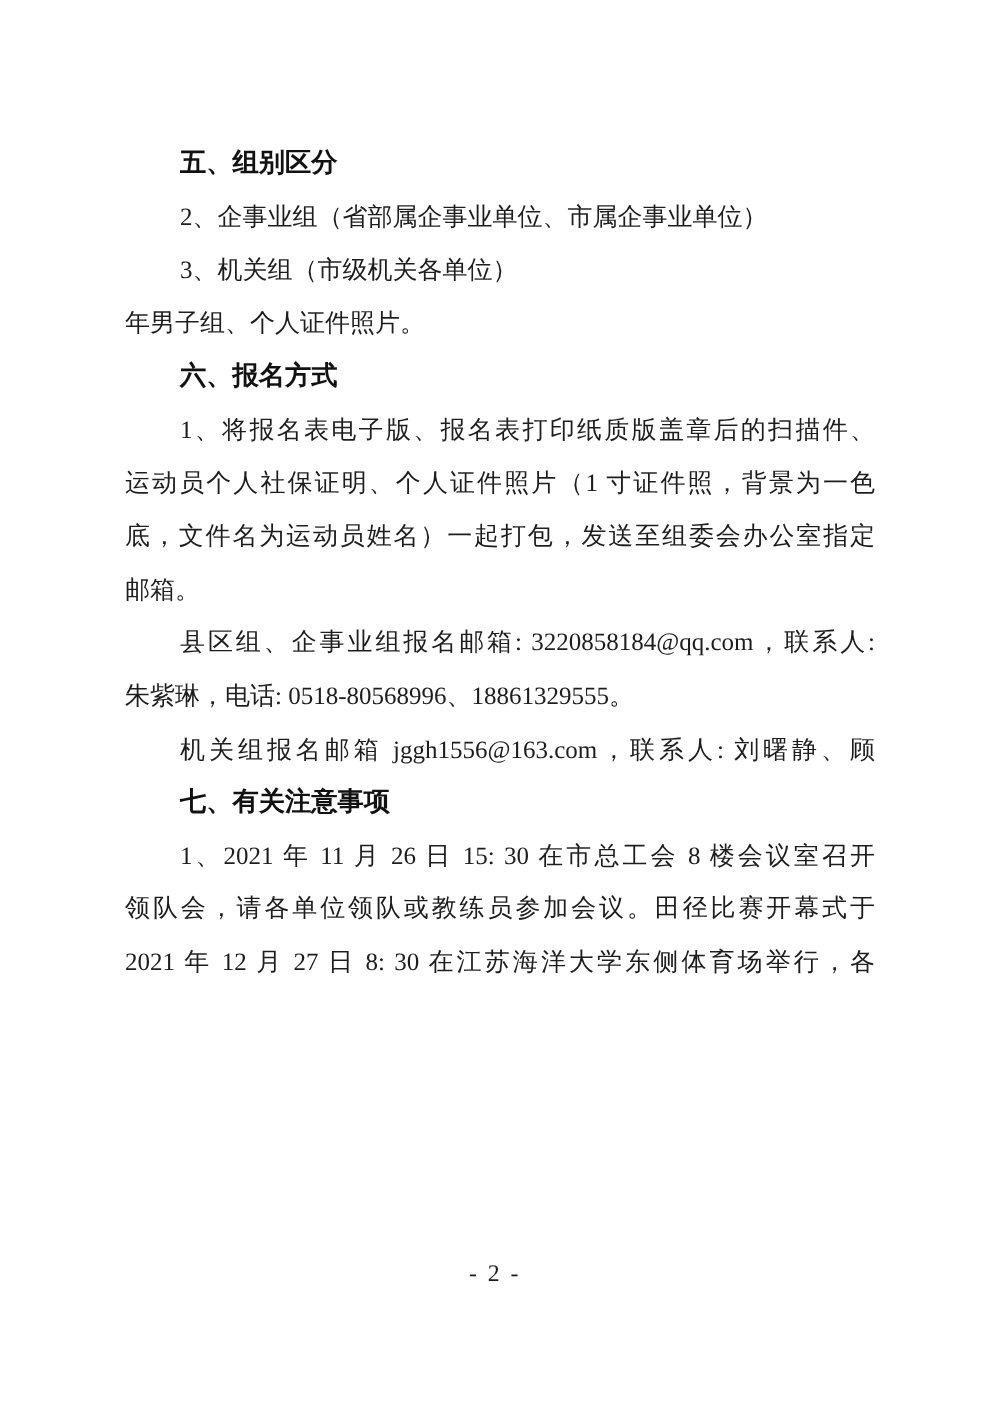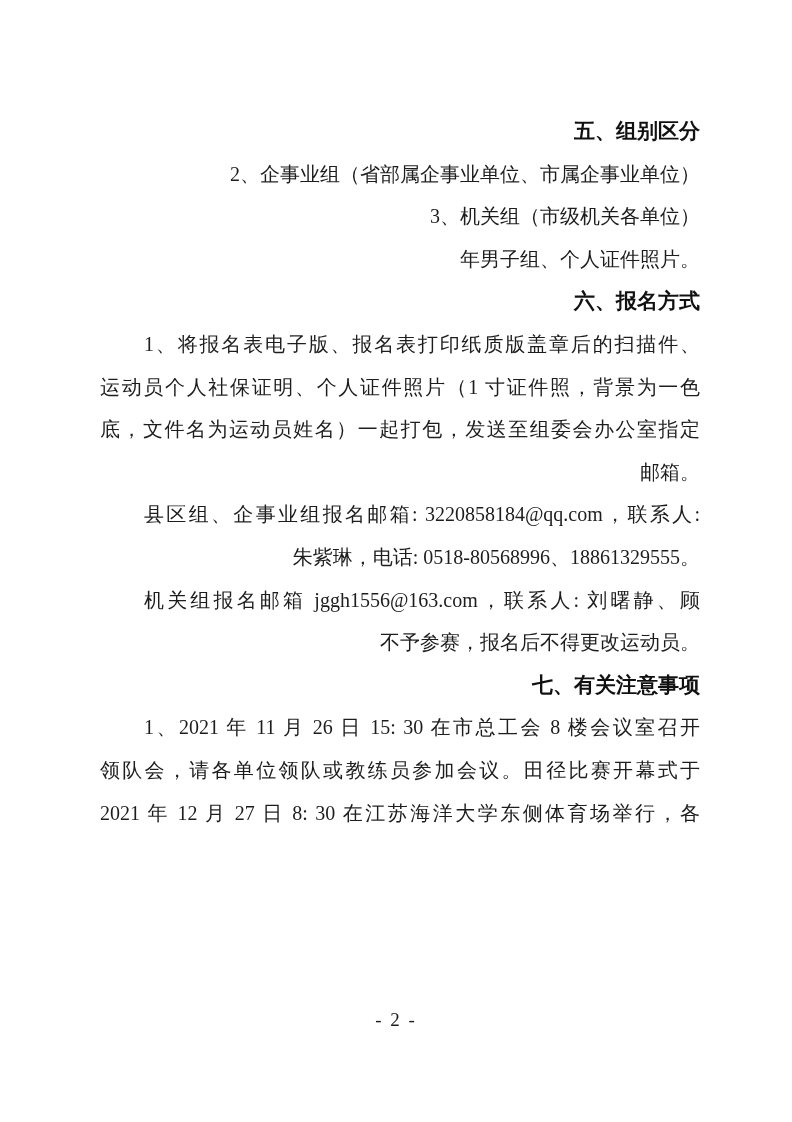--- a/index.html
+++ b/index.html
@@ -23,21 +23,20 @@
     width: 600px;
   }
   .line {
     height: 42.6px;
     line-height: 42.6px;
     font-size: 20px;
     font-family: "Liberation Serif", serif;
     color: #1d1d1d;
     white-space: normal;
     overflow: visible;
-    text-align: right;
   }
   .line.heading {
     font-family: "Liberation Sans", sans-serif;
     font-weight: 700;
     font-size: 21px;
     color: #111111;
   }
   .line.indent {
     text-indent: 44px;
   }
@@ -70,20 +69,19 @@
       <div class="line body indent">3、机关组（市级机关各单位）</div>
       <div class="line body">年男子组、个人证件照片。</div>
       <div class="line heading indent">六、报名方式</div>
       <div class="line body indent stretch">1、将报名表电子版、报名表打印纸质版盖章后的扫描件、</div>
       <div class="line body stretch">运动员个人社保证明、个人证件照片（1 寸证件照，背景为一色</div>
       <div class="line body stretch">底，文件名为运动员姓名）一起打包，发送至组委会办公室指定</div>
       <div class="line body">邮箱。</div>
       <div class="line body indent stretch">县区组、企事业组报名邮箱: 3220858184@qq.com，联系人:</div>
       <div class="line body">朱紫琳，电话: 0518-80568996、18861329555。</div>
       <div class="line body indent stretch">机关组报名邮箱 jggh1556@163.com，联系人: 刘曙静、顾</div>
-      <div class="line body">不予参赛，报名后不得更改运动员。</div>
       <div class="line heading indent">七、有关注意事项</div>
       <div class="line body indent stretch">1、2021 年 11 月 26 日 15: 30 在市总工会 8 楼会议室召开</div>
       <div class="line body stretch">领队会，请各单位领队或教练员参加会议。田径比赛开幕式于</div>
       <div class="line body stretch">2021 年 12 月 27 日 8: 30 在江苏海洋大学东侧体育场举行，各</div>
     </div>
   <div class="page-number">- 2 -</div>
 </div>
 
 </body></html>

